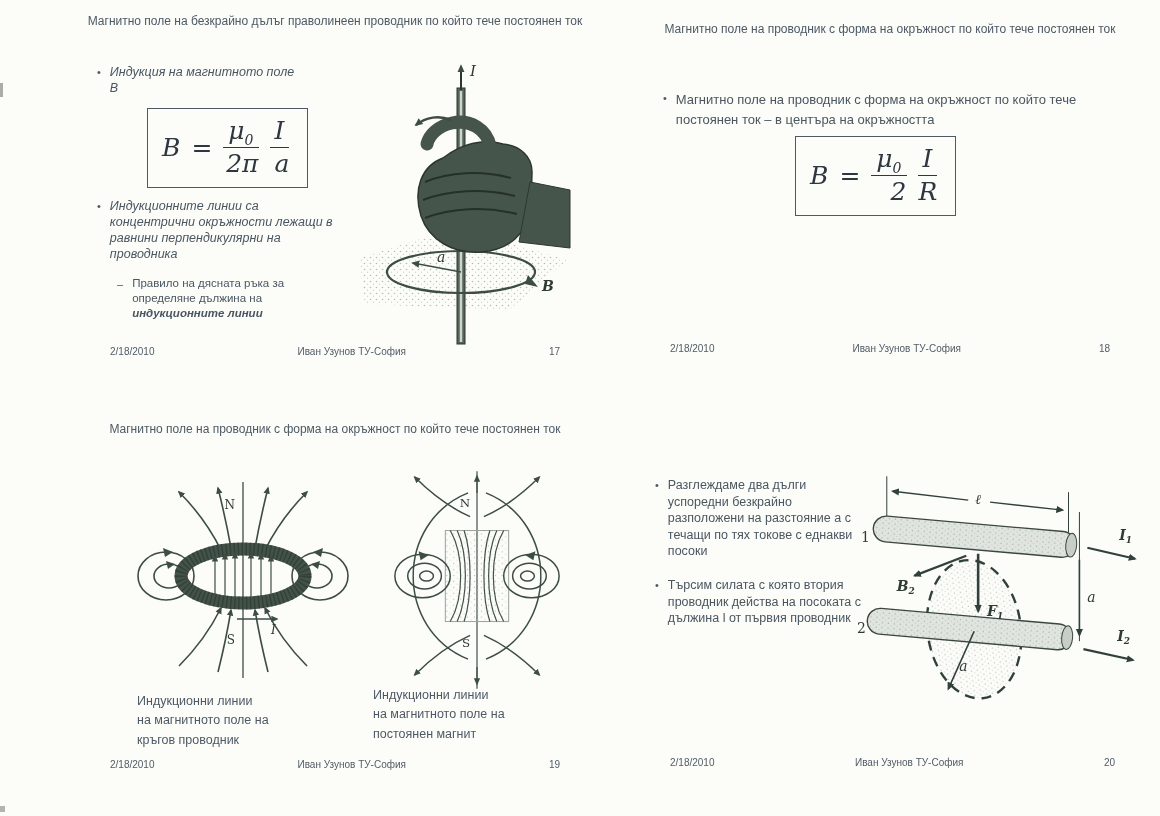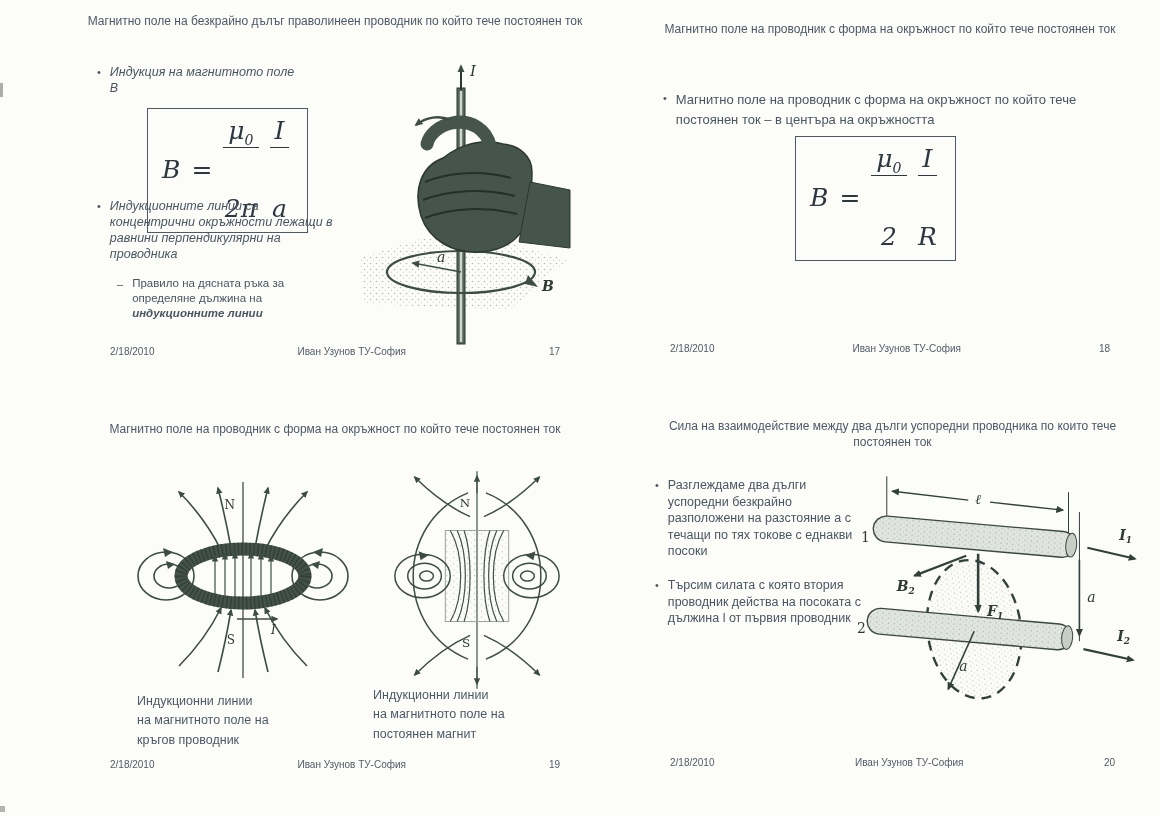--- a/index.html
+++ b/index.html
@@ -16,21 +16,21 @@
   .btxt { font-size:12.5px; line-height:1.28; }
   .strong .btxt { font-weight:400; font-style:italic; }
   .sb-txt { font-size:11.5px; line-height:1.3; }
   .sb-emph { font-weight:700; font-style:italic;text-align:center; }
   .b18 .btxt { font-size:13px; line-height:1.5; }
   .b20 .btxt { font-size:12.5px; line-height:1.32; }
 
   .formula-box { position:absolute; display:inline-flex; align-items:center; gap:11px;
                  padding:9px 18px 11px 14px; border:1.6px solid #4d5965; color:#2e3640;
                  font-family:"DejaVu Serif", serif; font-style:italic; font-size:25px; background:transparent; }
-  .frac { display:inline-flex; flex-direction:column; align-items:center; line-height:1.02;gap:45px; }
+  .frac { display:inline-flex; flex-direction:column; align-items:flex-end; line-height:1.02; }
   .frac .num { border-bottom:1.8px solid #2e3640; padding:0 5px 3px; }
   .frac .den { padding-top:3px; }
   .formula-box sub { font-size:14px; line-height:0; }
 
   .footer { position:absolute; left:25px; right:25px; display:flex; justify-content:space-between;
             font-size:10px; color:#515c66; }
 
   .caption { position:absolute; text-align:left; font-size:12.5px; line-height:1.55; color:#4d5965; }
 
   .fig { position:absolute; }
@@ -268,21 +268,20 @@
     </div>
 
     <div class="footer" style="top:341px;">
       <span>2/18/2010</span>
       <span>Иван Узунов ТУ-София</span>
       <span>19</span>
     </div>
   </section>
 
   <section class="slide" style="left:645px; top:415px; width:495px; height:370px;">
-    <h1 class="title" style="left:8px; right:8px;">Сила на взаимодействие между два дълги успоредни проводника по които тече постоянен ток</h1>
 
     <div class="abs bullet b20" style="left:10px; top:62px; width:214px;">
       <span class="mark">•</span>
       <div class="btxt">Разглеждаме два дълги успоредни безкрайно разположени на разстояние а с течащи по тях токове с еднакви посоки</div>
     </div>
     <div class="abs bullet b20" style="left:10px; top:162px; width:214px;">
       <span class="mark">•</span>
       <div class="btxt">Търсим силата с която втория проводник действа на посоката с дължина l от първия проводник</div>
     </div>
 

